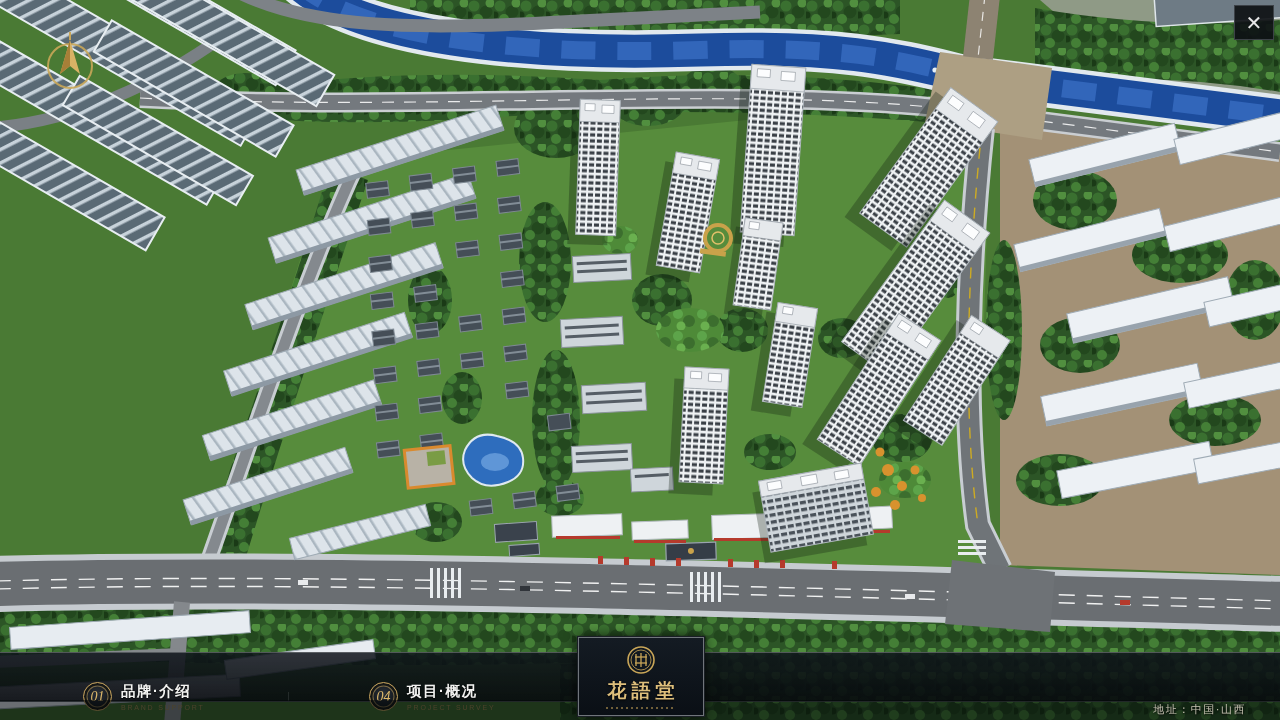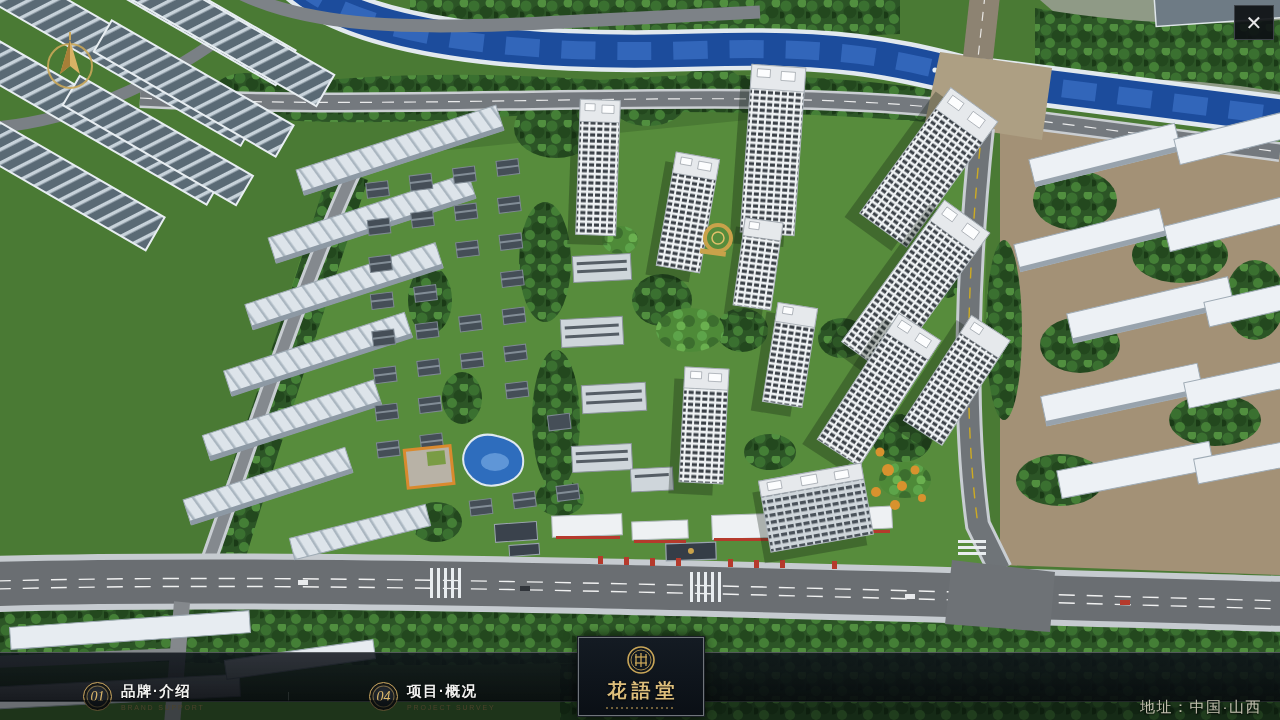--- a/index.html
+++ b/index.html
@@ -48,22 +48,22 @@
   .logo-seal{width:30px;height:30px;margin-bottom:3px;}
   .logo-name{color:#ddbe7b;font-family:"Liberation Serif",serif;font-size:19px;
     font-weight:bold;letter-spacing:5px;text-indent:5px;
     text-shadow:0 1px 2px rgba(0,0,0,.9);}
   .logo-underline{margin-top:3px;width:70px;height:2px;
     background:repeating-linear-gradient(90deg,#8a7342 0 2px,transparent 2px 5px);
     opacity:.8;}
 
   .below-dim{position:absolute;left:0;right:0;top:700px;height:20px;
     background:rgba(4,7,10,.55);}
-  .addr{position:absolute;right:18px;bottom:3px;color:rgba(228,222,205,.85);
-    font-size:15px;letter-spacing:1.5px;z-index:6;text-shadow:0 1px 2px #000;}
+  .addr{position:absolute;right:34px;bottom:3px;color:rgba(228,222,205,.85);
+    font-size:11px;letter-spacing:1.5px;z-index:6;text-shadow:0 1px 2px #000;}
 </style>
 </head>
 <body>
 
 <div class="stage">
 
 <svg class="scene" width="1280" height="720" viewBox="0 0 1280 720">
   <defs>
     <pattern id="pTree" width="26" height="24" patternUnits="userSpaceOnUse">
       <rect width="26" height="24" fill="#2c5526"></rect>

